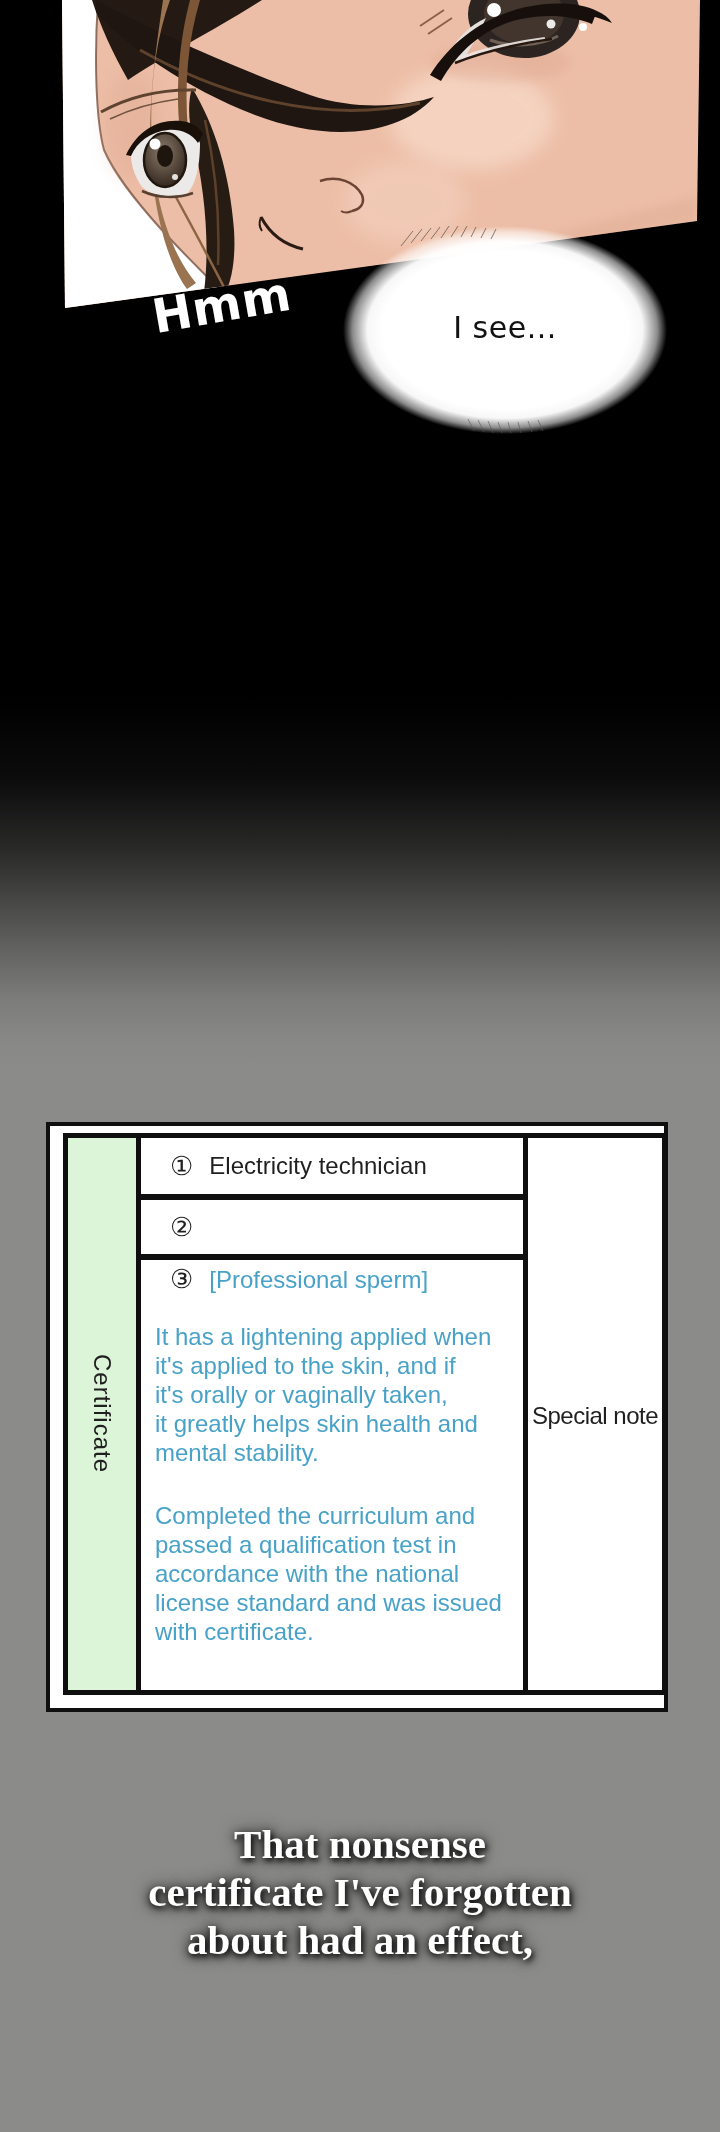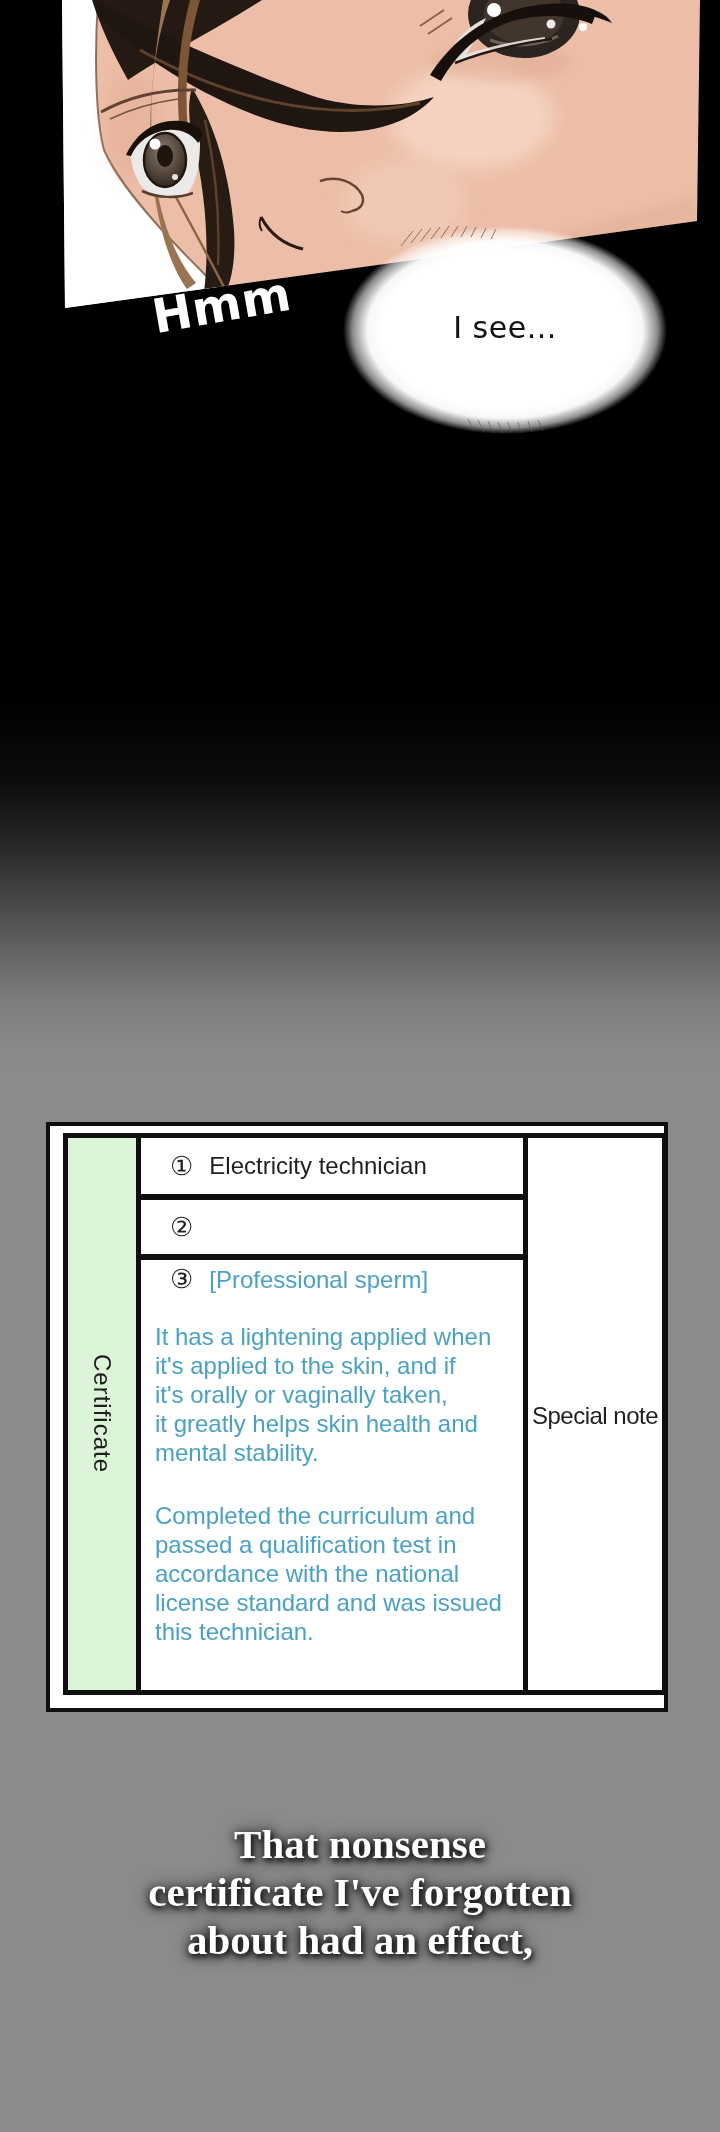--- a/index.html
+++ b/index.html
@@ -229,21 +229,21 @@
             <div>it's applied to the skin, and if</div>
             <div>it's orally or vaginally taken,</div>
             <div>it greatly helps skin health and</div>
             <div>mental stability.</div>
           </div>
           <div class="para second">
             <div>Completed the curriculum and</div>
             <div>passed a qualification test in</div>
             <div>accordance with the national</div>
             <div>license standard and was issued</div>
-            <div>this technician.</div>
+            <div>with certificate.</div>
           </div>
         </div>
       </div>
 
       <div class="col-special">
         <div class="special-note">Special note</div>
       </div>
 
     </div>
   </div>

